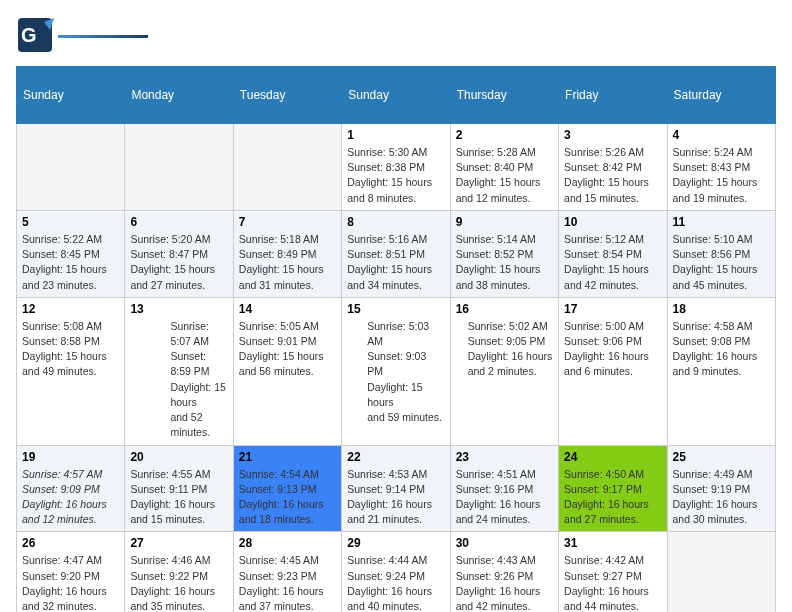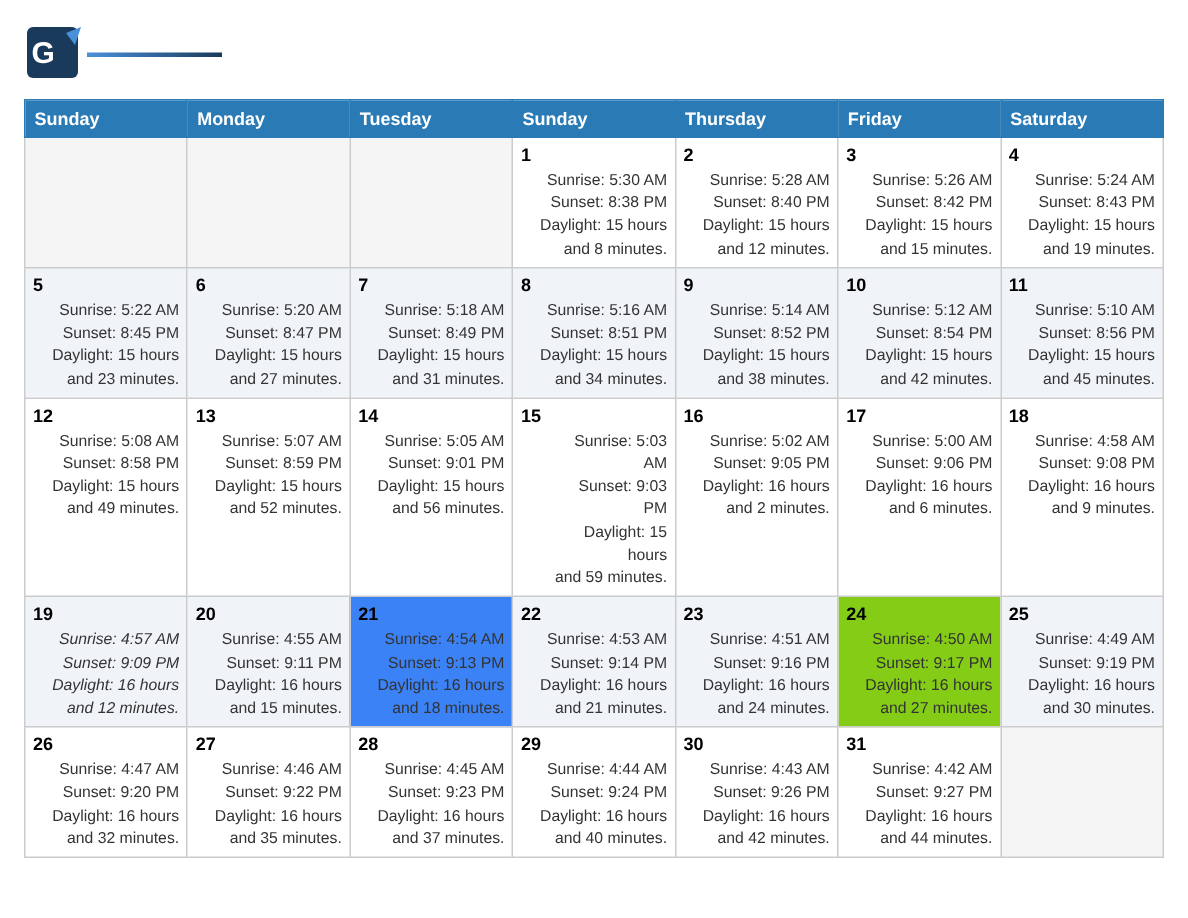--- a/index.html
+++ b/index.html
@@ -41,23 +41,23 @@
     }
     .calendar {
       width: 100%;
       border-collapse: collapse;
       font-size: 11px;
     }
     .calendar th {
       background: #2a7ab5;
       color: #fff;
       text-align: left;
-      padding: 5px 6px;
+      padding: 21px 6px;
       font-size: 12px;
-      font-weight: bold;
+      font-weight: normal;
       border: 1px solid #2a7ab5;
     }
     .calendar td {
       border: 1px solid #ccc;
       vertical-align: top;
       padding: 4px 5px;
       width: 108px;
       min-height: 80px;
       background: #fff;
     }
@@ -70,21 +70,20 @@
     .day-num {
       font-weight: bold;
       font-size: 12px;
       margin-bottom: 3px;
       display: block;
     }
     .day-info {
       color: #333;
       line-height: 1.45;
       font-size: 10.5px;
-      text-align: right;
     }
   </style>
 </head>
 <body>
 
 <div class="header">
   <div class="logo">
     <div style="display:flex;align-items:center;gap:4px;">
       <div style="position:relative;width:38px;height:38px;">
         <svg width="38" height="38" viewBox="0 0 38 38">
@@ -207,21 +206,21 @@
       <tr>
         <td>
           <span class="day-num">12</span>
           <div class="day-info" style="white-space: pre-line;">Sunrise: 5:08 AM
 Sunset: 8:58 PM
 Daylight: 15 hours
 and 49 minutes.</div>
         </td>
         <td>
           <span class="day-num">13</span>
-          <div class="day-info" style="white-space: pre-line;">Sunrise: 5:07 AM
+          <div class="day-info" style="white-space: pre-line; margin-left: 40px;">Sunrise: 5:07 AM
 Sunset: 8:59 PM
 Daylight: 15 hours
 and 52 minutes.</div>
         </td>
         <td>
           <span class="day-num">14</span>
           <div class="day-info" style="white-space: pre-line;">Sunrise: 5:05 AM
 Sunset: 9:01 PM
 Daylight: 15 hours
 and 56 minutes.</div>

